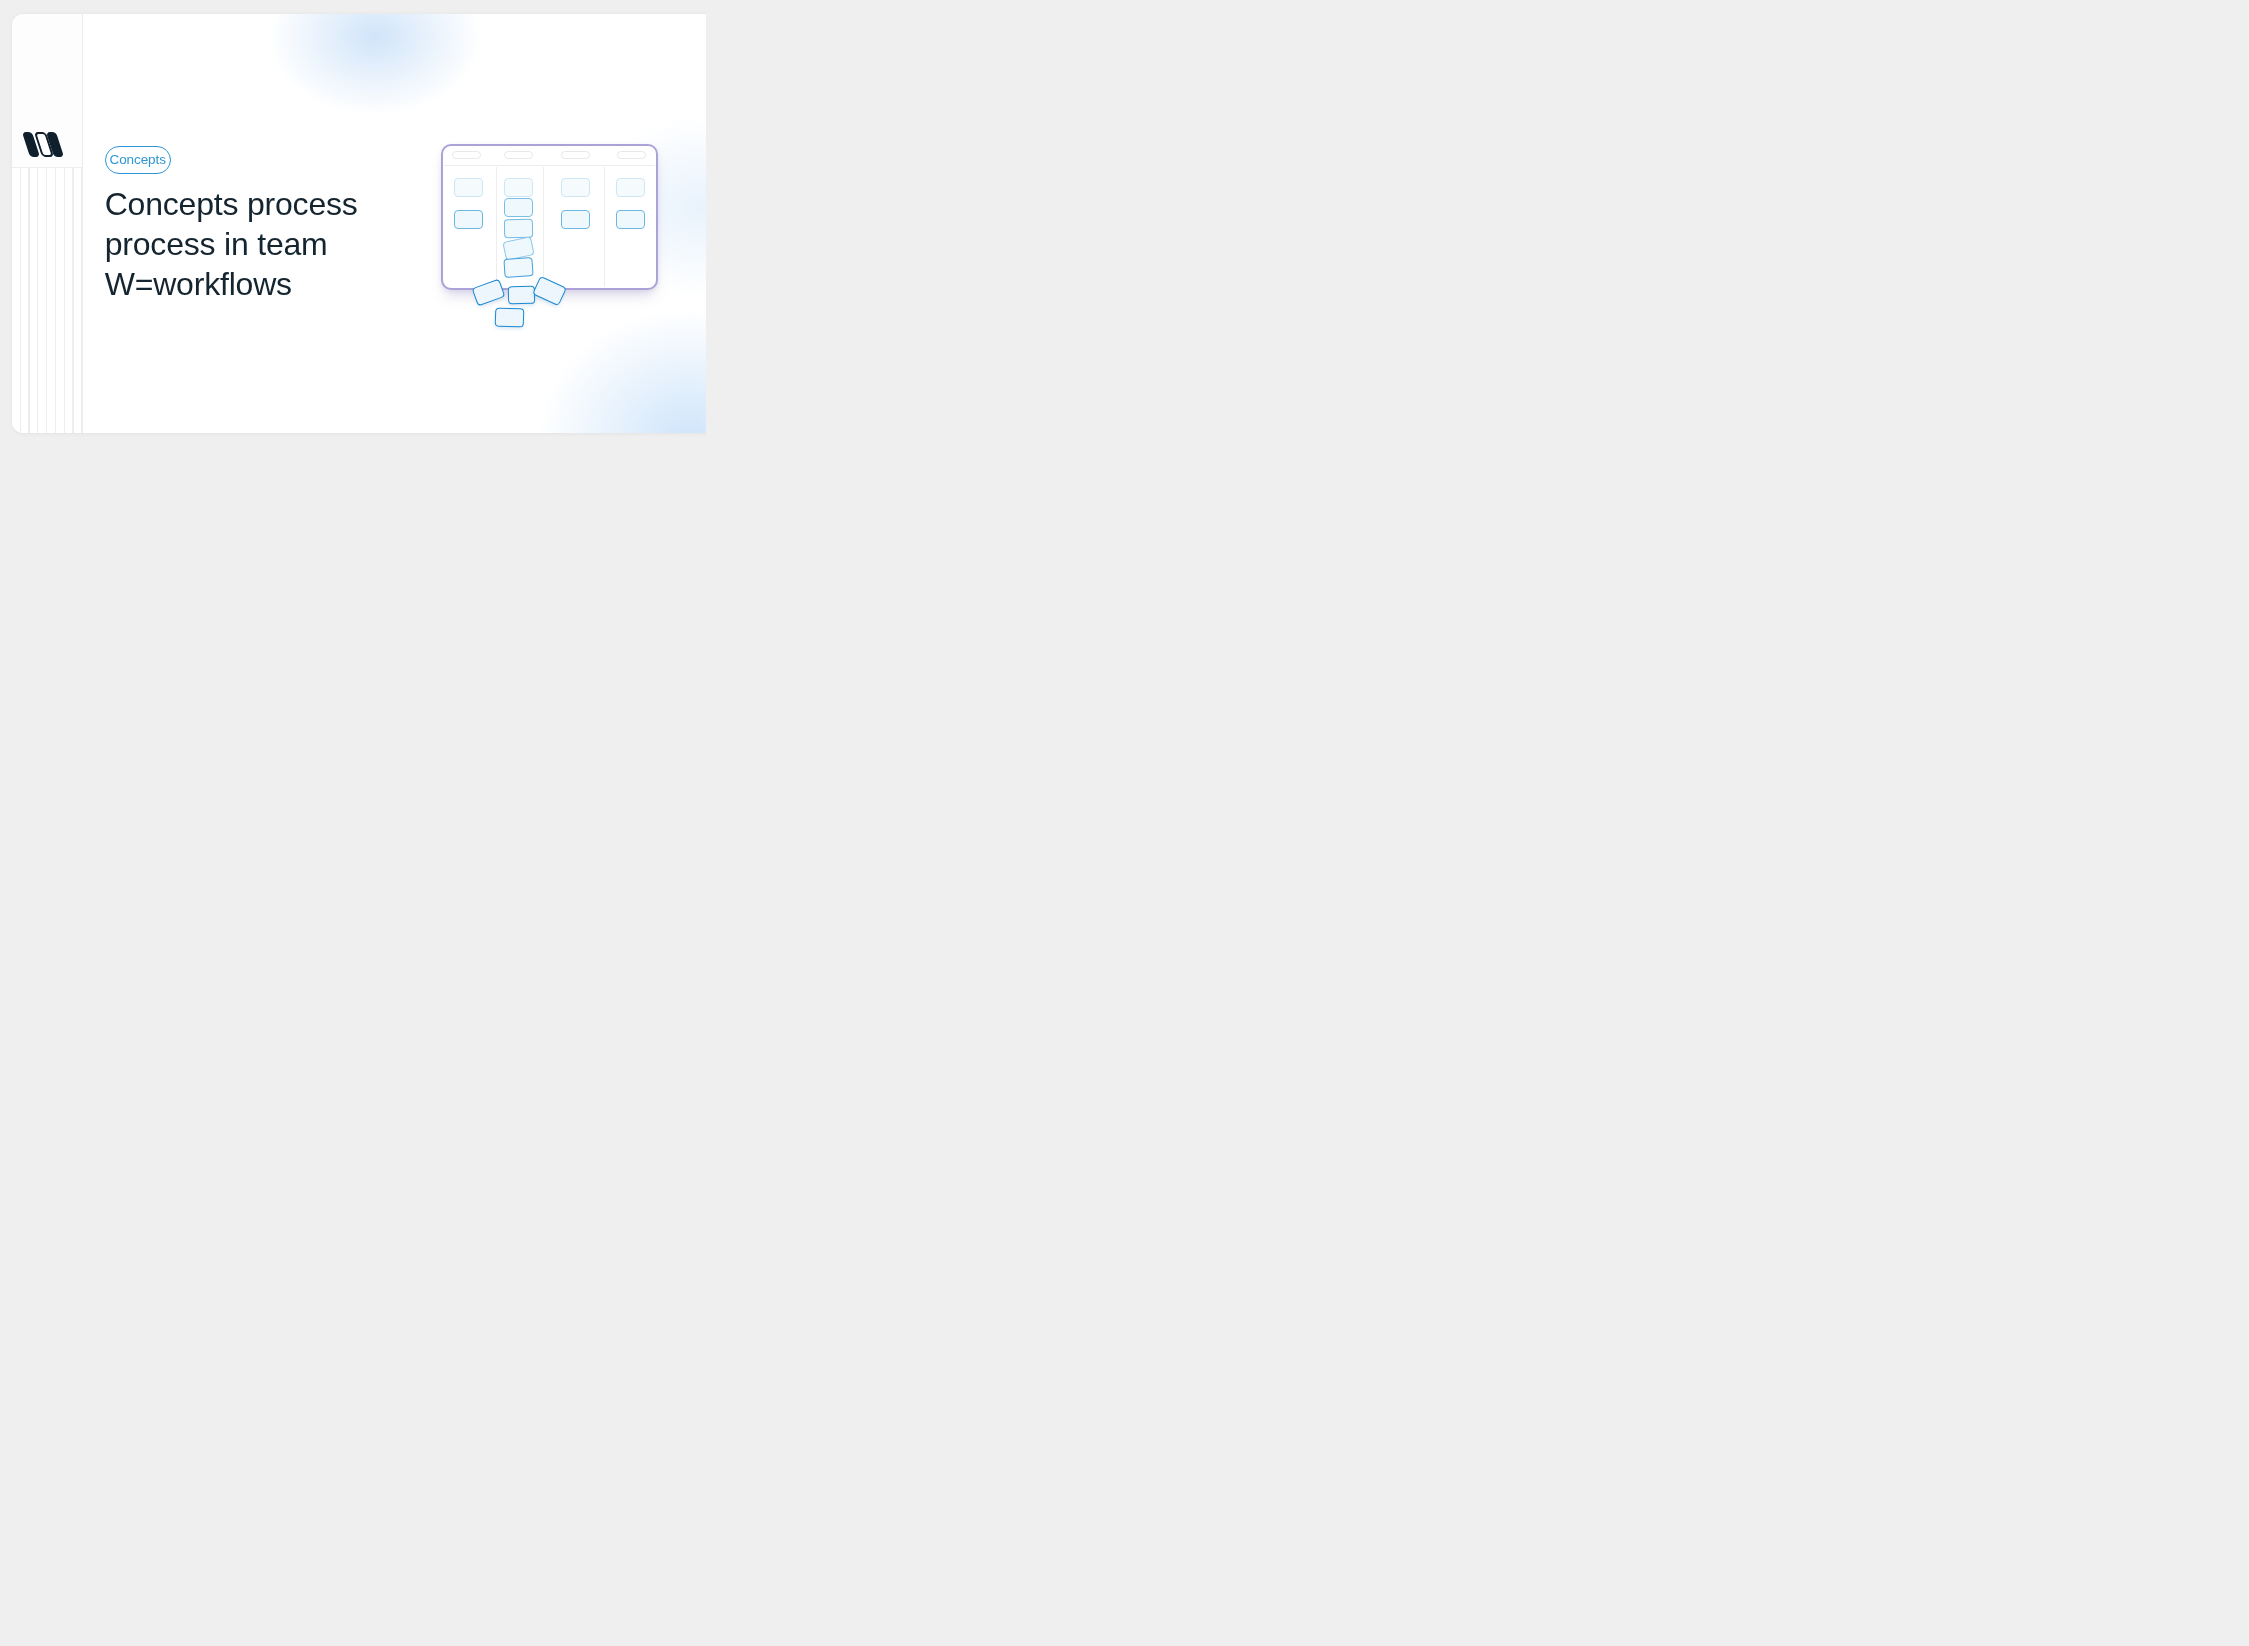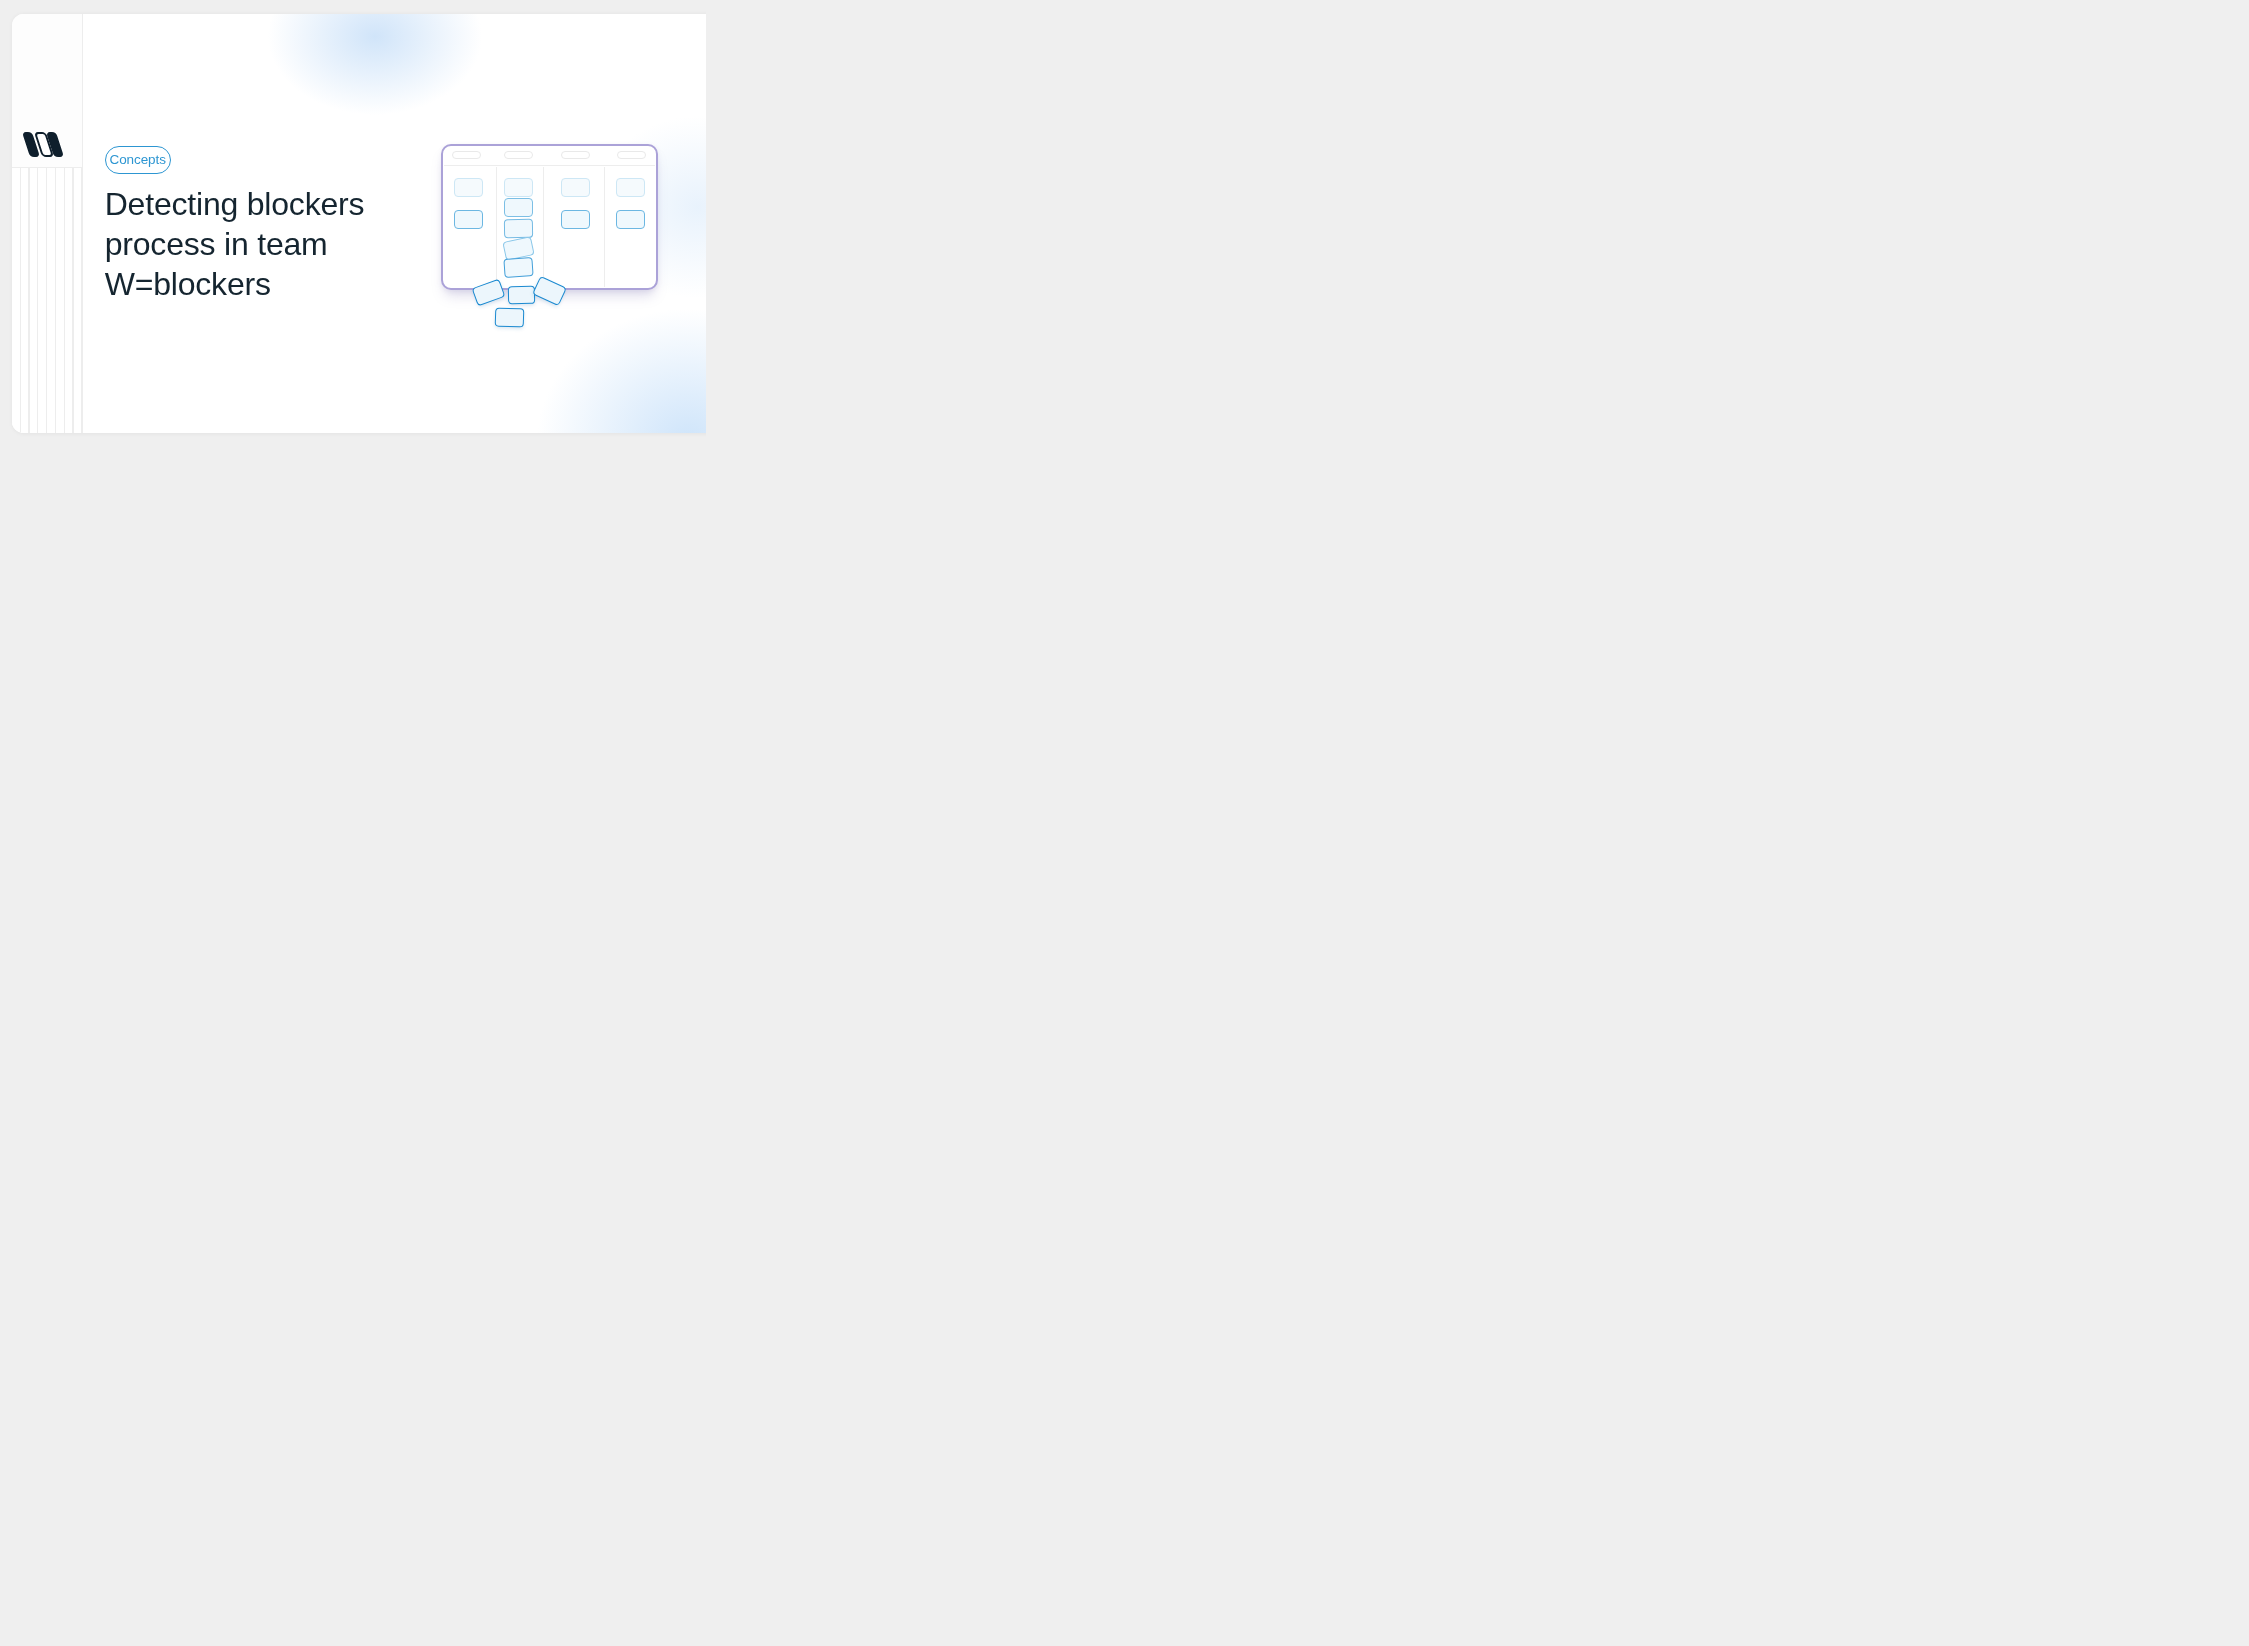--- a/index.html
+++ b/index.html
@@ -72,23 +72,23 @@
         <span class="ls solid ls3"></span>
       </div>
       <div class="stripes"></div>
     </div>
 
     <div class="badge">
       <span>Concepts</span>
     </div>
 
     <h1 class="title">
-      <span>Detecting blockers</span>
+      <span>Concepts process</span>
       <span>process in team</span>
-      <span>W=blockers</span>
+      <span>W=workflows</span>
     </h1>
 
     <div class="board">
       <div class="frame"></div>
 
       <div class="pill" style="left:11.7px;top:7.2px;"></div>
       <div class="pill" style="left:63px;top:7.2px;"></div>
       <div class="pill" style="left:120px;top:7.2px;"></div>
       <div class="pill" style="left:176px;top:7.2px;"></div>
 

